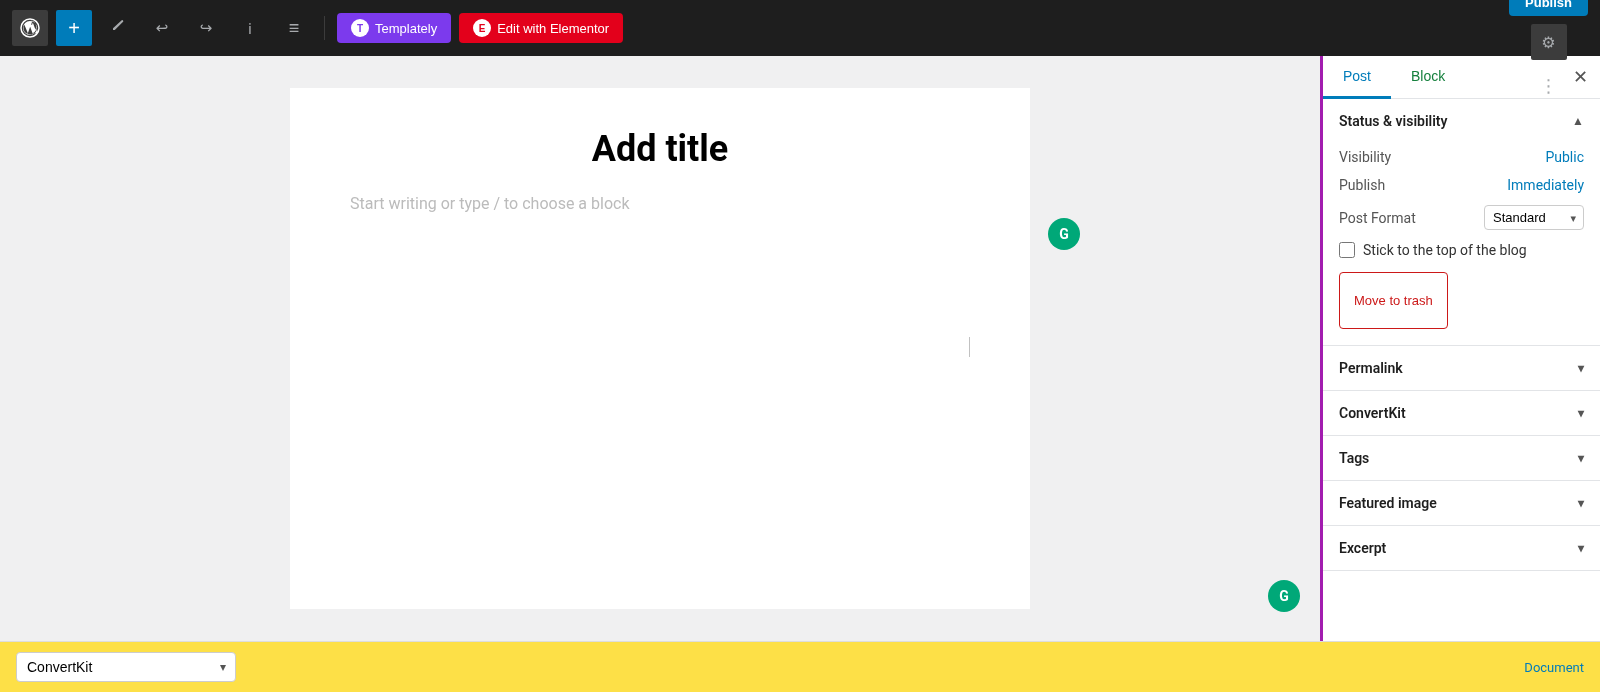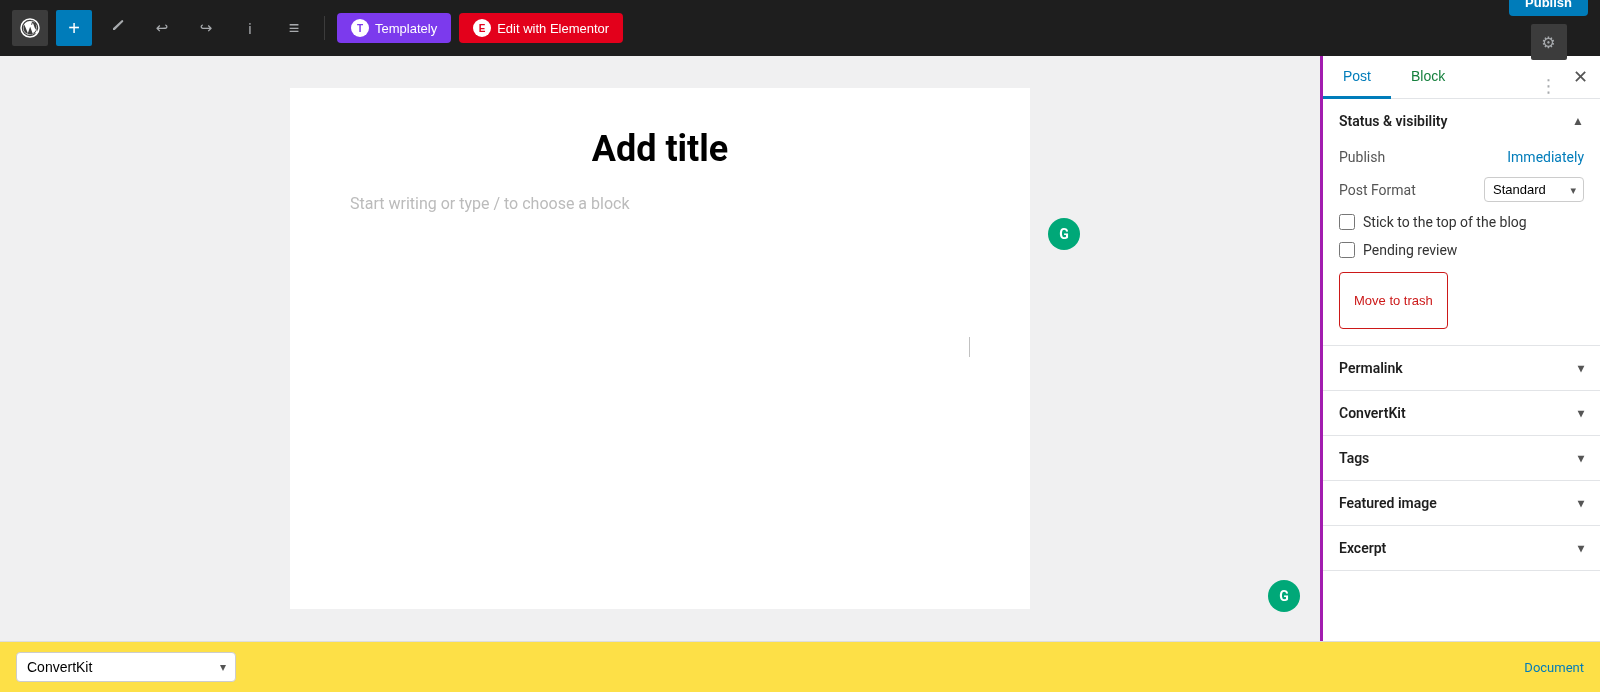--- a/index.html
+++ b/index.html
@@ -283,20 +283,24 @@
     </div>
 
     <div class="sidebar-section">
       <div class="sidebar-section-header">
         <span>Status &amp; visibility</span>
         <span class="chevron">▲</span>
       </div>
       <div class="sidebar-section-body">
 
         
+        <div class="row-field">
+          <span class="label">Visibility</span>
+          <span class="value">Public</span>
+        </div>
 
         
         <div class="row-field">
           <span class="label">Publish</span>
           <span class="value">Immediately</span>
         </div>
 
         
         <div class="post-format-row">
           <span class="label">Post Format</span>
@@ -316,24 +320,20 @@
           </div>
         </div>
 
         
         <div class="checkbox-row">
           <input type="checkbox" id="stick-top" style="">
           <label for="stick-top">Stick to the top of the blog</label>
         </div>
 
         
-        <div class="checkbox-row">
-          <input type="checkbox" id="pending-review" style="">
-          <label for="pending-review">Pending review</label>
-        </div>
 
         
         <button class="btn-trash">
           <span>Move to trash</span>
         </button>
       </div>
     </div>
 
     <div class="collapse-header">
       <span>Permalink</span>

